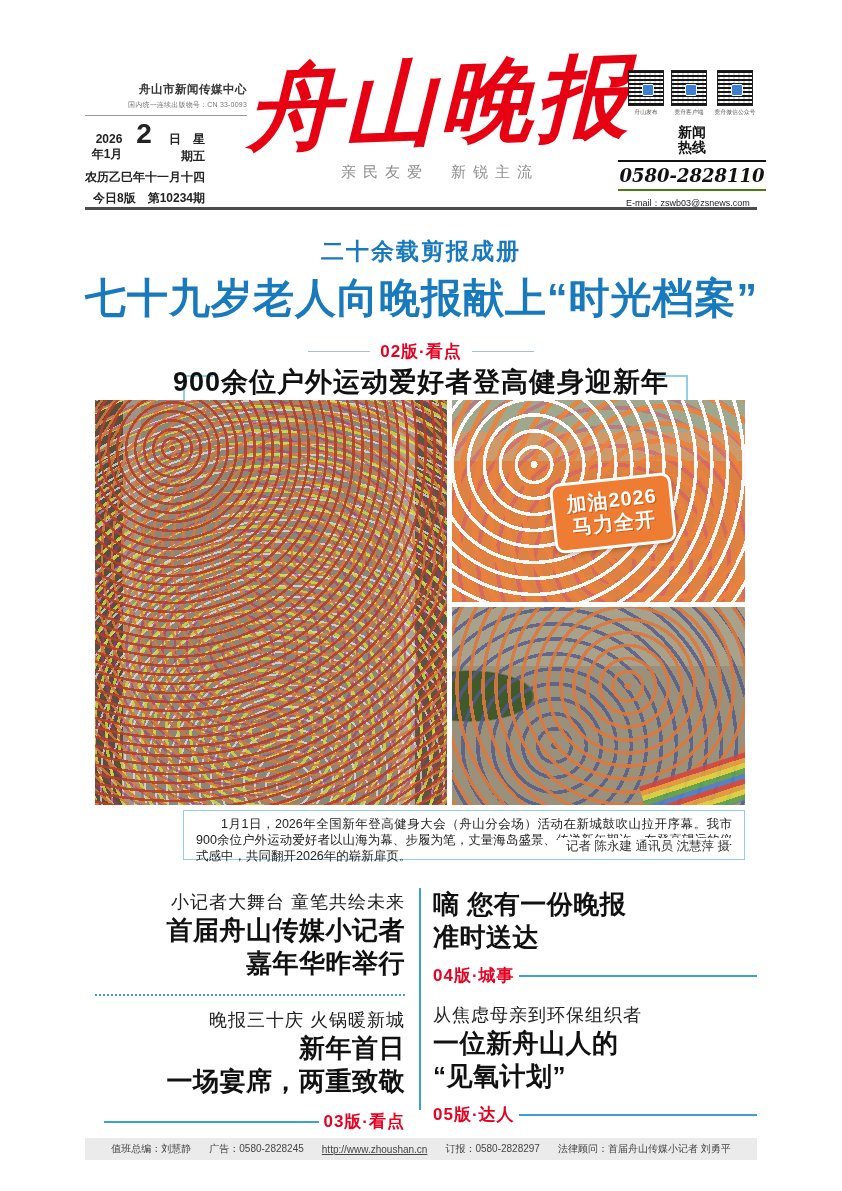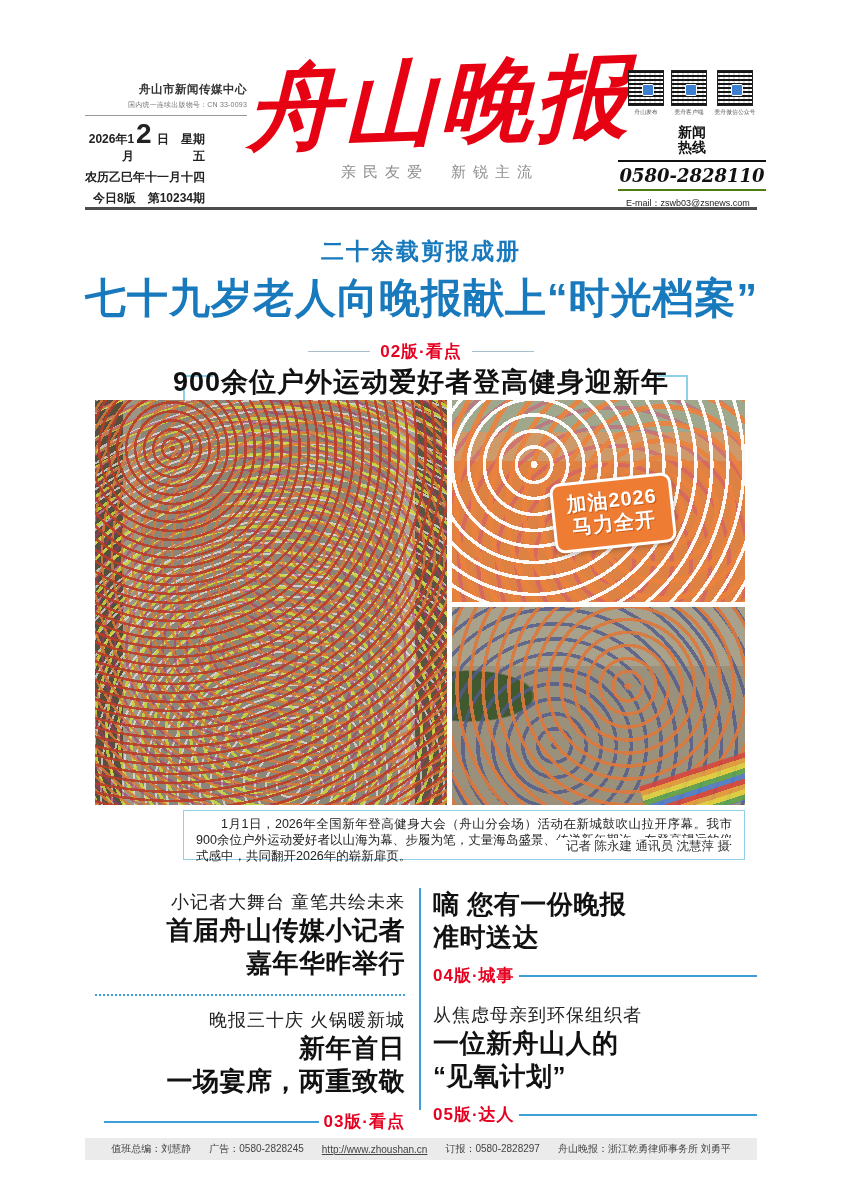--- a/index.html
+++ b/index.html
@@ -6,21 +6,21 @@
   html,body { background:#fff; }
   body { font-family:"Liberation Sans","DejaVu Sans",sans-serif; color:#1a1a1a; }
   .page { position:relative; width:842px; height:1191px; margin:0 auto; background:#fff; overflow:hidden; }
 
   
   .mast-left { position:absolute; left:85px; top:82px; width:162px; text-align:right; }
   .mast-org { font-size:11.5px; font-weight:bold; color:#333; letter-spacing:.5px; }
   .mast-issn { font-size:7px; color:#777; margin-top:3px; letter-spacing:.2px; }
   .mast-rule { border:none; border-top:1px solid #999; margin:5px 0 6px; }
   .mast-dates { padding-right:0; }
-  .mast-dateline { font-size:12px; font-weight:bold; color:#222; display:flex; justify-content:center; align-items:baseline; gap:2px; padding-right:42px; }
+  .mast-dateline { font-size:12px; font-weight:bold; color:#222; display:flex; justify-content:center; align-items:baseline; gap:14px; padding-right:42px; }
   .mast-day { font-size:28px; line-height:24px; font-weight:bold; }
   .mast-lunar, .mast-edition { font-size:12px; font-weight:bold; color:#222; margin-top:4px; padding-right:42px; }
 
   .logo { position:absolute; left:240px; top:52px; width:400px; text-align:center;
           font-family:"DejaVu Serif","Liberation Serif",serif; font-weight:bold; font-style:italic;
           font-size:92px; line-height:100px; color:#e60213; letter-spacing:4px;
           transform:skewY(-2deg); white-space:nowrap; }
   .slogan { position:absolute; left:240px; top:163px; width:400px; text-align:center;
             font-size:15px; color:#8d8d8d; letter-spacing:7px; }
 
@@ -234,16 +234,16 @@
       <span class="ref-label">05版·达人</span>
       <span class="line"></span>
     </div>
   </div>
 
   <div class="footer">
     <span>值班总编：刘慧静</span>
     <span>广告：0580-2828245</span>
     <u>http://www.zhoushan.cn</u>
     <span>订报：0580-2828297</span>
-    <span>舟山晚报：浙江乾勇律师事务所 刘勇平</span>
+    <span>法律顾问：首届舟山传媒小记者 刘勇平</span>
   </div>
 
 </div>
 
 </body></html>

